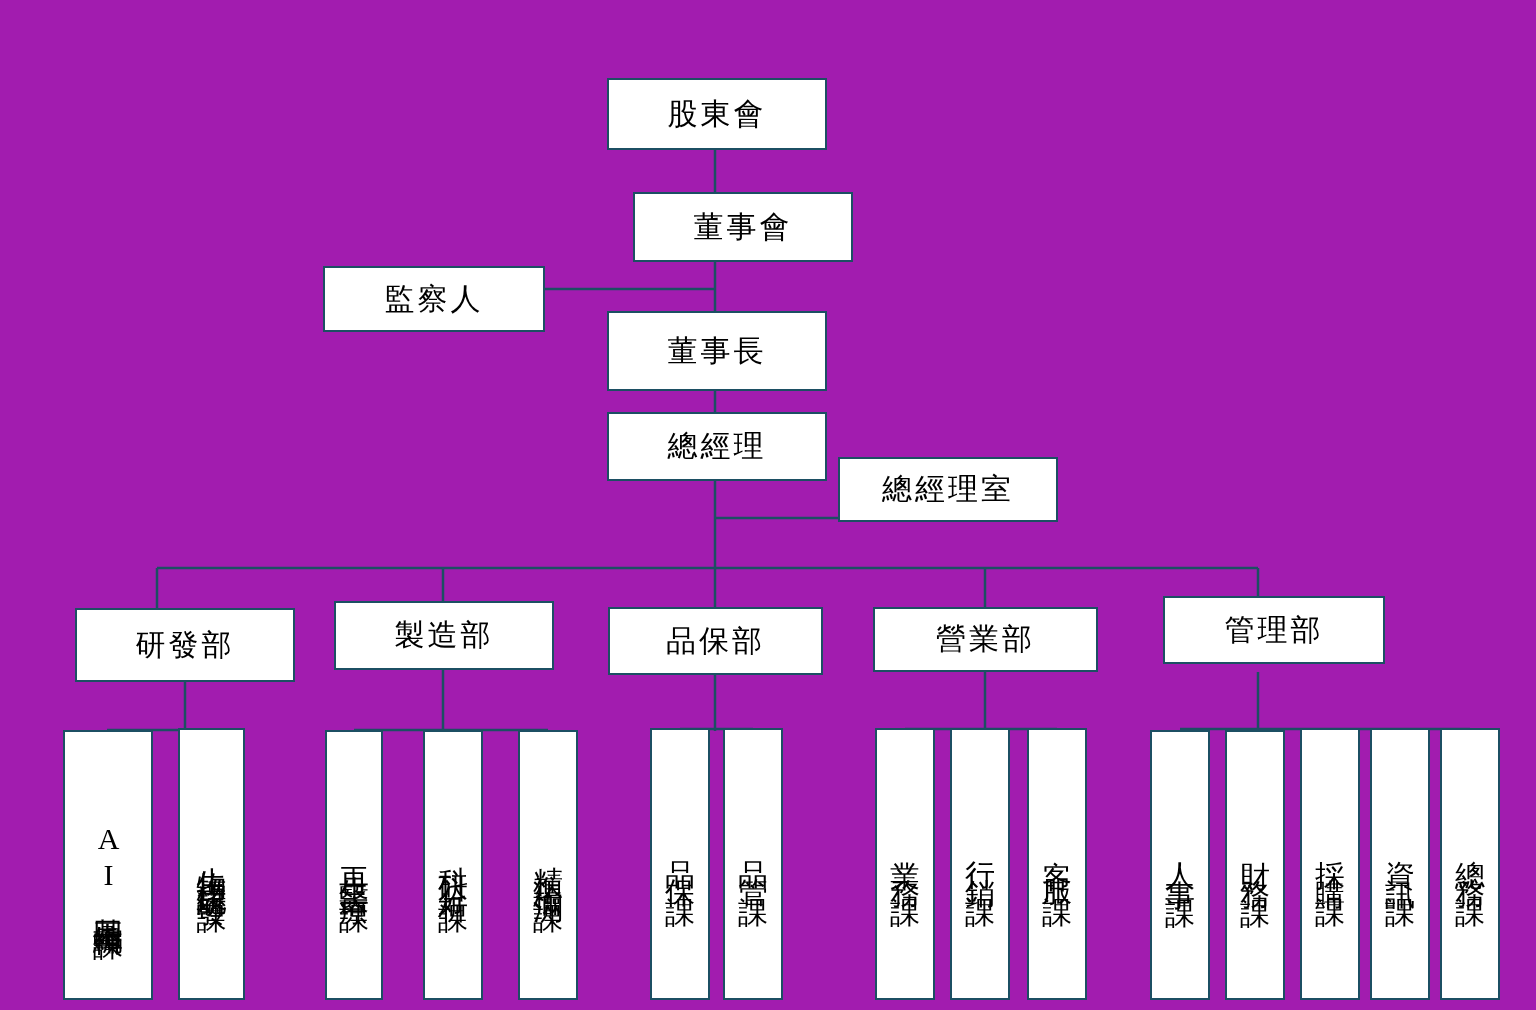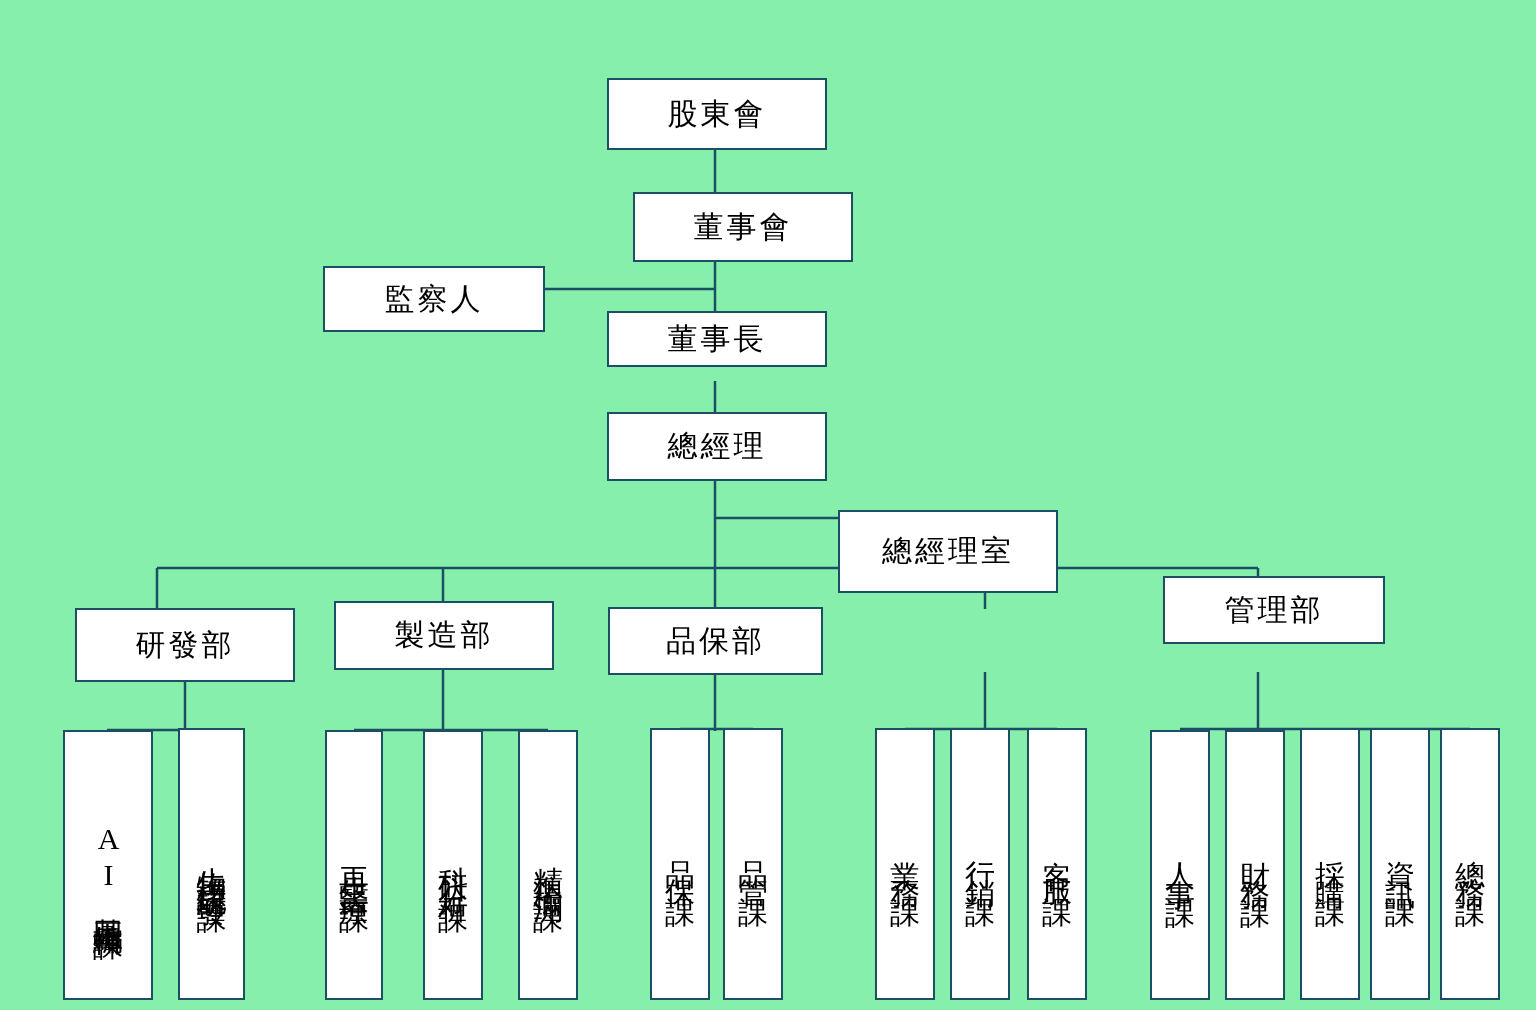--- a/index.html
+++ b/index.html
@@ -5,21 +5,21 @@
   * { margin: 0; padding: 0; box-sizing: border-box; }
   html, body { background: #ffffff; }
   body {
     font-family: "Liberation Serif", "DejaVu Serif", serif;
     color: #000000;
   }
   .stage {
     position: relative;
     width: 1536px;
     height: 1010px;
-    background: #86efac;
+    background: #a21caf;
     overflow: hidden;
   }
   .lines {
     position: absolute;
     inset: 0;
     z-index: 1;
   }
   .lines line {
     stroke: var(--line, #1c4f63);
     stroke-width: 2.5;
@@ -88,46 +88,49 @@
   </div>
 
   <div class="box" style="left:633px; top:192px; width:220px; height:70px">
     <span class="hlabel">董事會</span>
   </div>
 
   <div class="box" style="left:323px; top:266px; width:222px; height:66px">
     <span class="hlabel">監察人</span>
   </div>
 
-  <div class="box" style="left:607px; top:311px; width:220px; height:56px">
+  <div class="box" style="left:607px; top:311px; width:220px; height:80px">
     <span class="hlabel">董事長</span>
   </div>
 
   <div class="box" style="left:607px; top:412px; width:220px; height:69px">
     <span class="hlabel">總經理</span>
   </div>
 
-  <div class="box" style="left:838px; top:510px; width:220px; height:83px">
+  <div class="box" style="left:838px; top:457px; width:220px; height:65px">
     <span class="hlabel">總經理室</span>
   </div>
 
   <div class="box" style="left:75px; top:608px; width:220px; height:74px">
     <span class="hlabel">研發部</span>
   </div>
 
   <div class="box" style="left:334px; top:601px; width:220px; height:69px">
     <span class="hlabel">製造部</span>
   </div>
 
   <div class="box" style="left:608px; top:607px; width:215px; height:68px">
     <span class="hlabel">品保部</span>
   </div>
 
+  <div class="box" style="left:873px; top:607px; width:225px; height:65px">
+    <span class="hlabel">營業部</span>
+  </div>
 
-  <div class="box" style="left:1163px; top:576px; width:222px; height:68px">
+  <div class="box" style="left:1163px; top:596px; width:222px; height:68px">
     <span class="hlabel">管理部</span>
   </div>
 
   <div class="box" style="left:63px; top:730px; width:90px; height:270px">
     <span class="vlabel" style="letter-spacing:3px">AI基因編輯課</span>
   </div>
   <div class="box" style="left:178px; top:728px; width:67px; height:272px">
     <span class="vlabel" style="letter-spacing:6px">生物標記研發課</span>
   </div>
 

